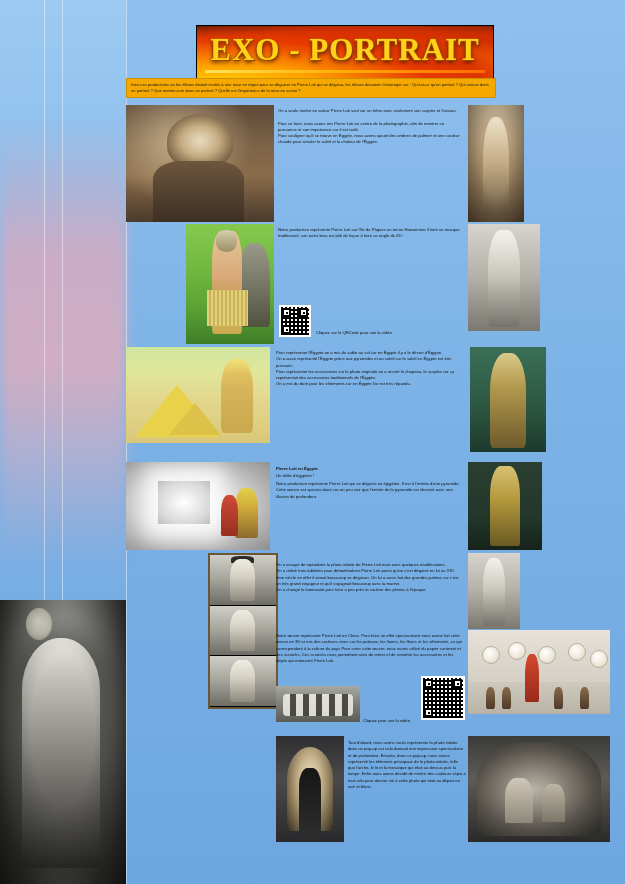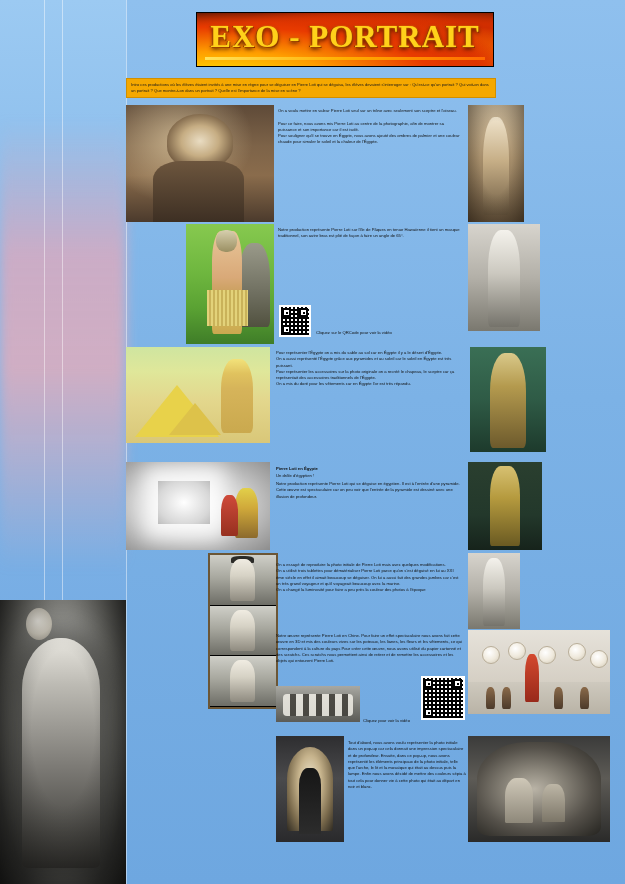--- a/index.html
+++ b/index.html
@@ -78,21 +78,21 @@
   .bg-portrait .vignette {
     position: absolute;
     inset: 0;
     background: radial-gradient(ellipse at 50% 45%, rgba(0,0,0,0) 35%, rgba(0,0,0,0.55) 100%);
   }
 
   
   .title-banner {
     position: absolute;
     left: 196px;
-    top: 12px;
+    top: 25px;
     width: 296px;
     height: 53px;
     background: #111;
     overflow: hidden;
     border: 1px solid #000;
   }
   .title-banner .flames {
     position: absolute;
     inset: 0;
     background:

